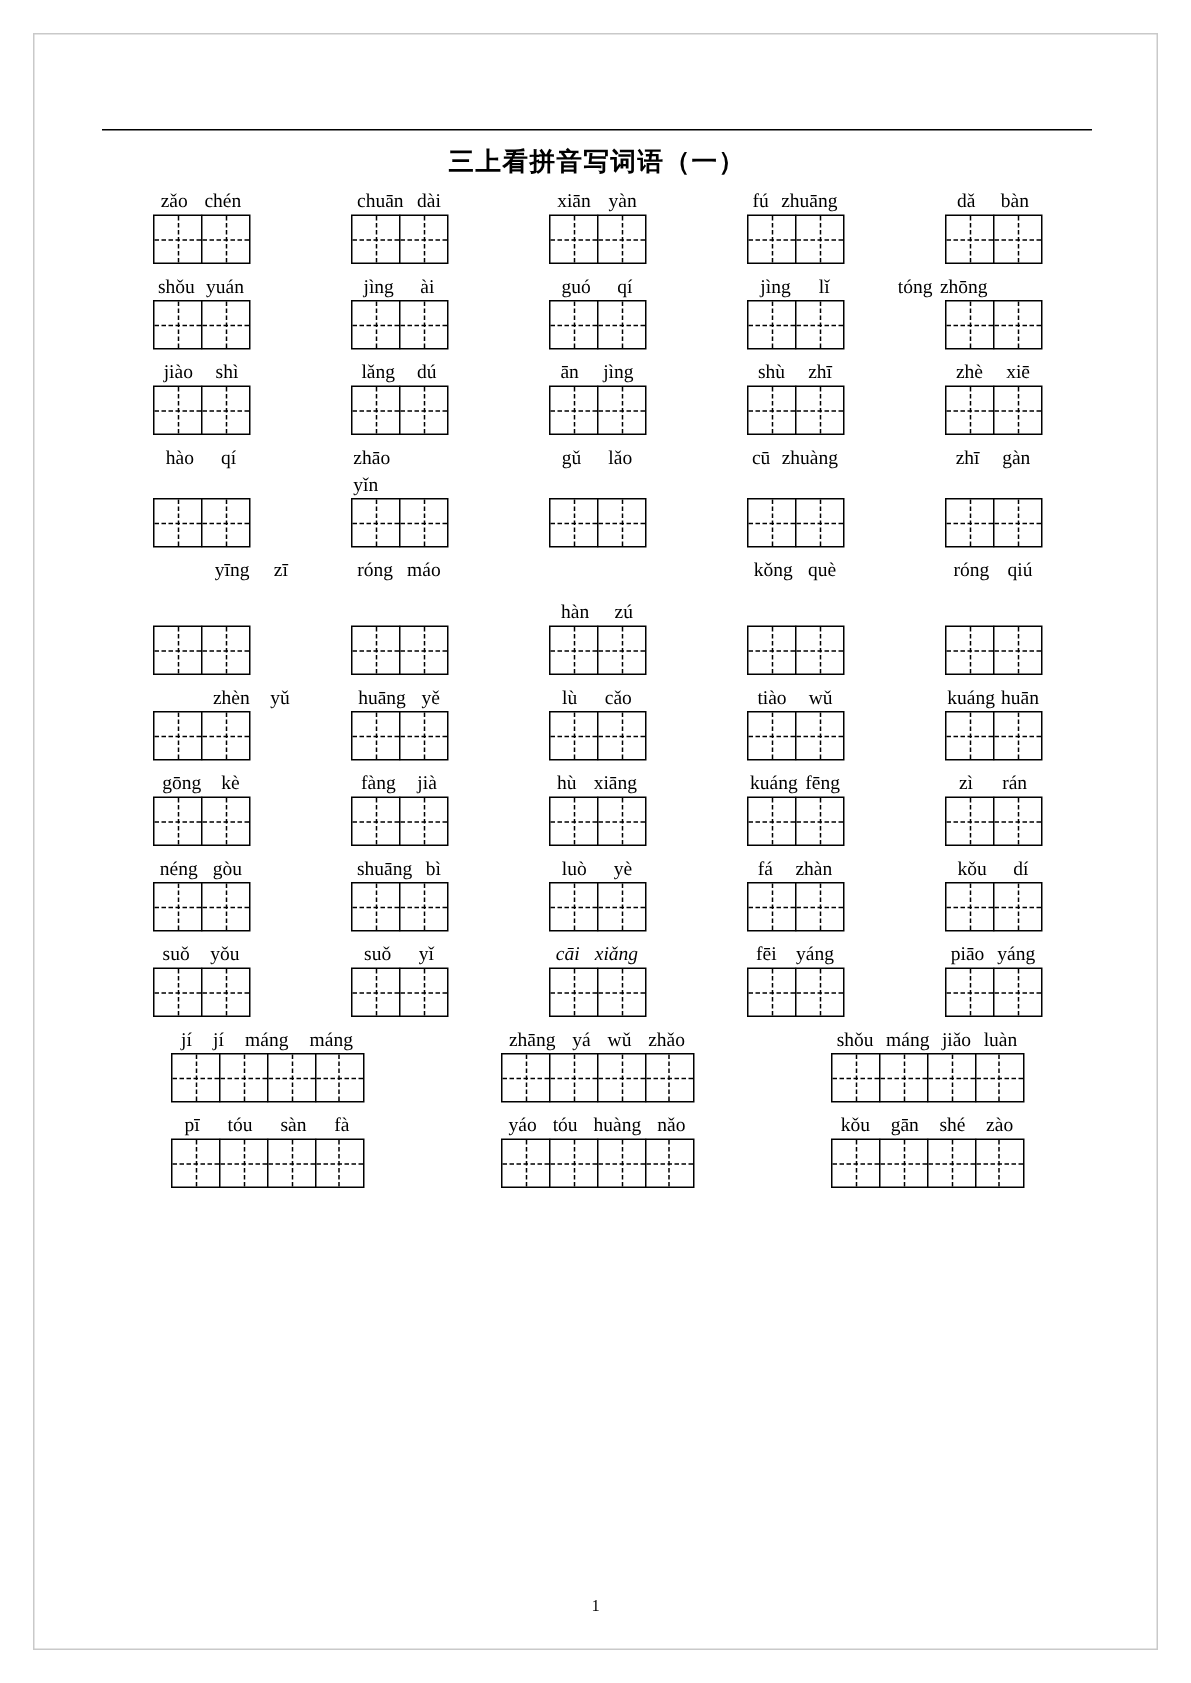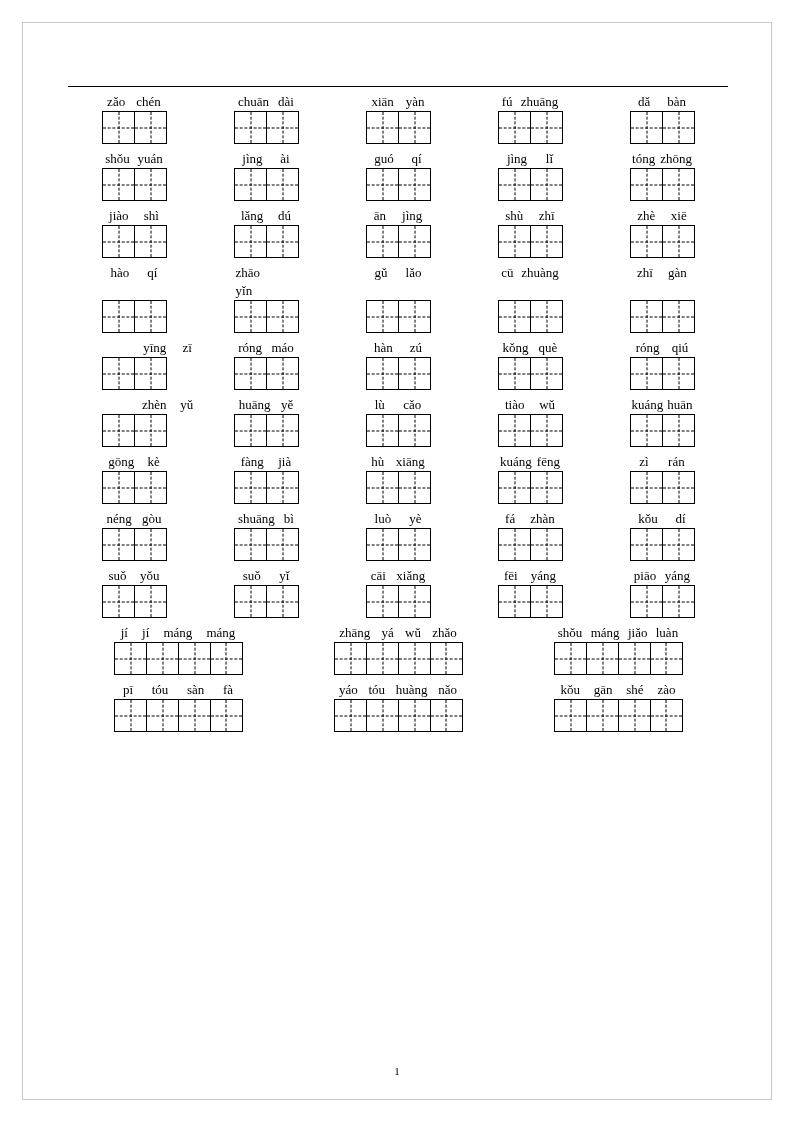--- a/index.html
+++ b/index.html
@@ -114,20 +114,21 @@
     color: #000;
   }
 </style>
 </head>
 <body>
 
 <div class="page">
   <div class="sheet">
     <div class="content">
       <div class="top-rule"></div>
+      <div class="title">三上看拼音写词语（一）</div>
       <div id="rows-container">
           <div class="row">
             <div class="pinyin-line">
               <div style="width: 132px; display: flex; justify-content: center;">
                 <div class="pinyin" style="width: 64.9px;">
                   <span>zǎo</span>
                   <span>chén</span>
                 </div>
               </div>
               <div style="width: 132px; display: flex; justify-content: center;">
@@ -207,21 +208,21 @@
                   <span>guó</span>
                   <span>qí</span>
                 </div>
               </div>
               <div style="width: 132px; display: flex; justify-content: center;">
                 <div class="pinyin" style="width: 64.9px;">
                   <span>jìng</span>
                   <span>lǐ</span>
                 </div>
               </div>
-              <div style="width: 132px; display: flex; justify-content: center;">
+              <div style="width: 132px; display: flex; ">
                 <div class="pinyin" style="width: 64.9px;">
                   <span>tóng</span>
                   <span>zhōng</span>
                 </div>
               </div>
             </div>
             <div class="grid-line">
               <div style="width: 132px; display: flex; justify-content: center;">
                 <div class="boxes">
                   <div class="tzg"></div>
@@ -393,21 +394,21 @@
                   <span>yīng</span>
                   <span>zī</span>
                 </div>
               </div>
               <div style="width: 132px; display: flex; justify-content: center;">
                 <div class="pinyin" style="width: 64.9px;">
                   <span>róng</span>
                   <span>máo</span>
                 </div>
               </div>
-              <div style="width: 132px; display: flex; justify-content: center;">
+              <div style="width: 132px; display: flex; justify-content: center; margin-top: 28px;">
                 <div class="pinyin" style="width: 64.9px;">
                   <span>hàn</span>
                   <span>zú</span>
                 </div>
               </div>
               <div style="width: 132px; display: flex; justify-content: center;">
                 <div class="pinyin" style="width: 64.9px;">
                   <span>kǒng</span>
                   <span>què</span>
                 </div>
@@ -658,21 +659,21 @@
                   <span>yǒu</span>
                 </div>
               </div>
               <div style="width: 132px; display: flex; justify-content: center;">
                 <div class="pinyin" style="width: 64.9px;">
                   <span>suǒ</span>
                   <span>yǐ</span>
                 </div>
               </div>
               <div style="width: 132px; display: flex; justify-content: center;">
-                <div class="pinyin" style="width: 64.9px;">
+                <div class="pinyin" style="width: 64.9px; font-style: italic;">
                   <span>cāi</span>
                   <span>xiǎng</span>
                 </div>
               </div>
               <div style="width: 132px; display: flex; justify-content: center;">
                 <div class="pinyin" style="width: 64.9px;">
                   <span>fēi</span>
                   <span>yáng</span>
                 </div>
               </div>

